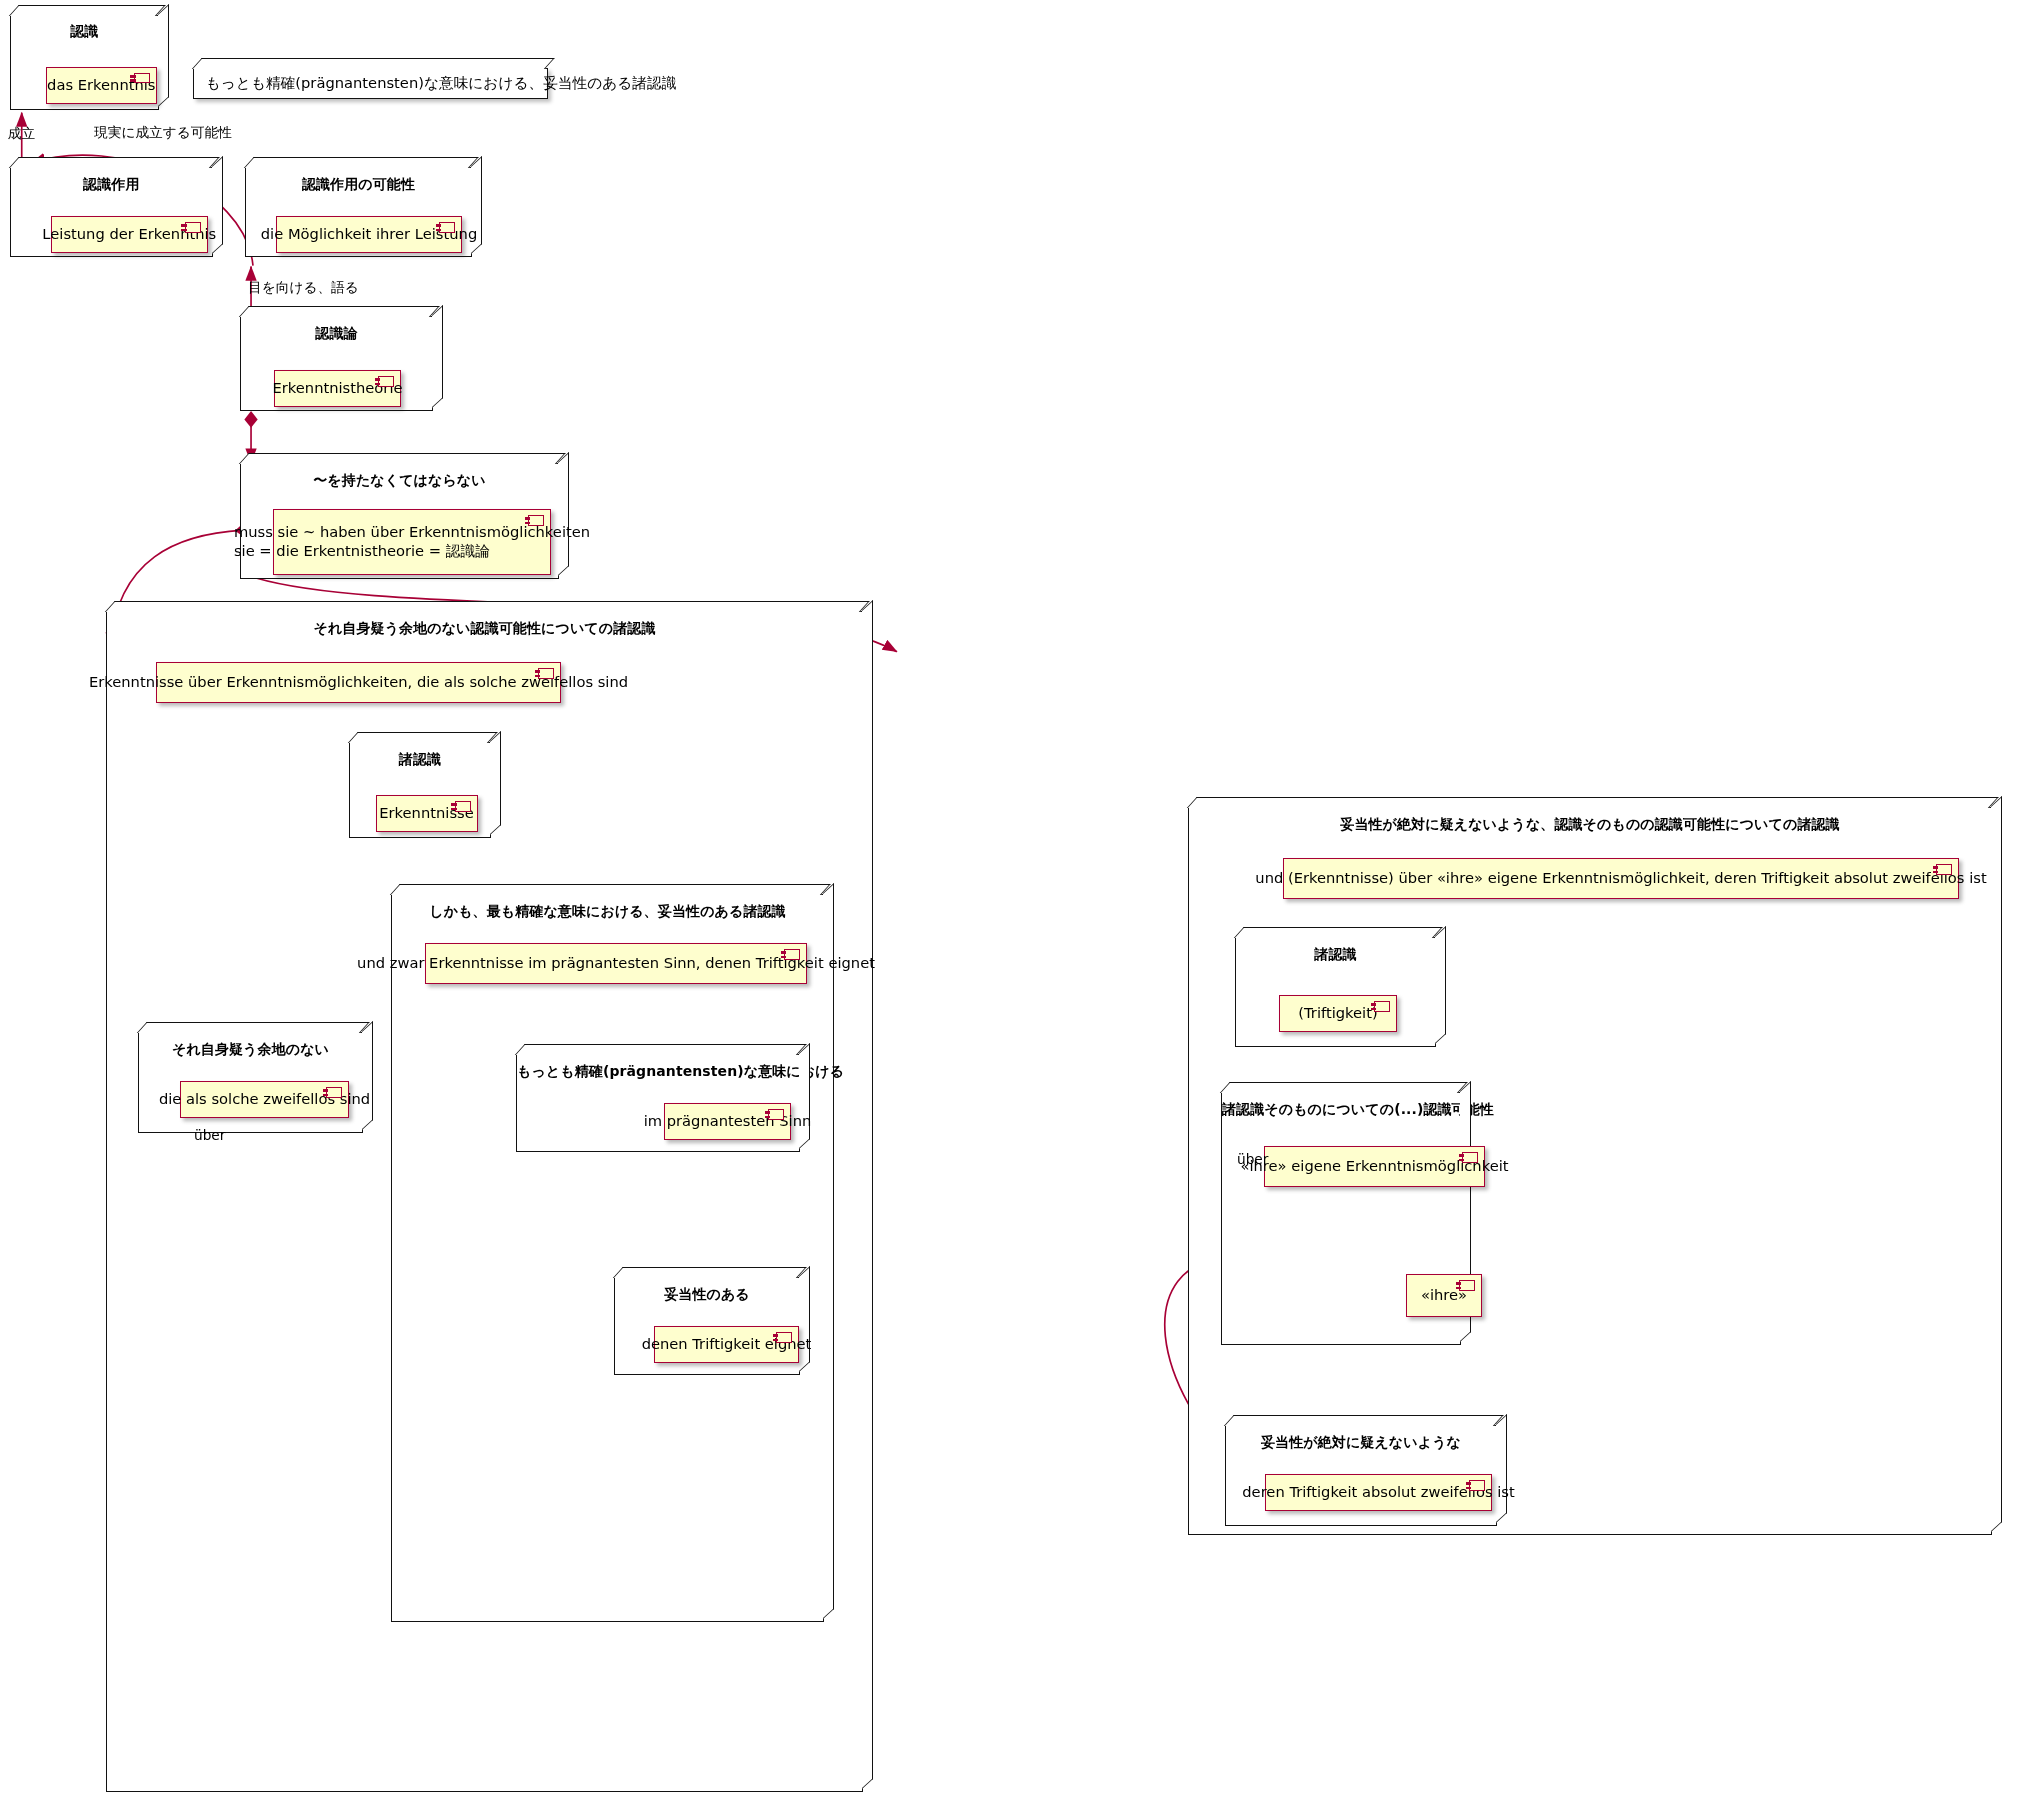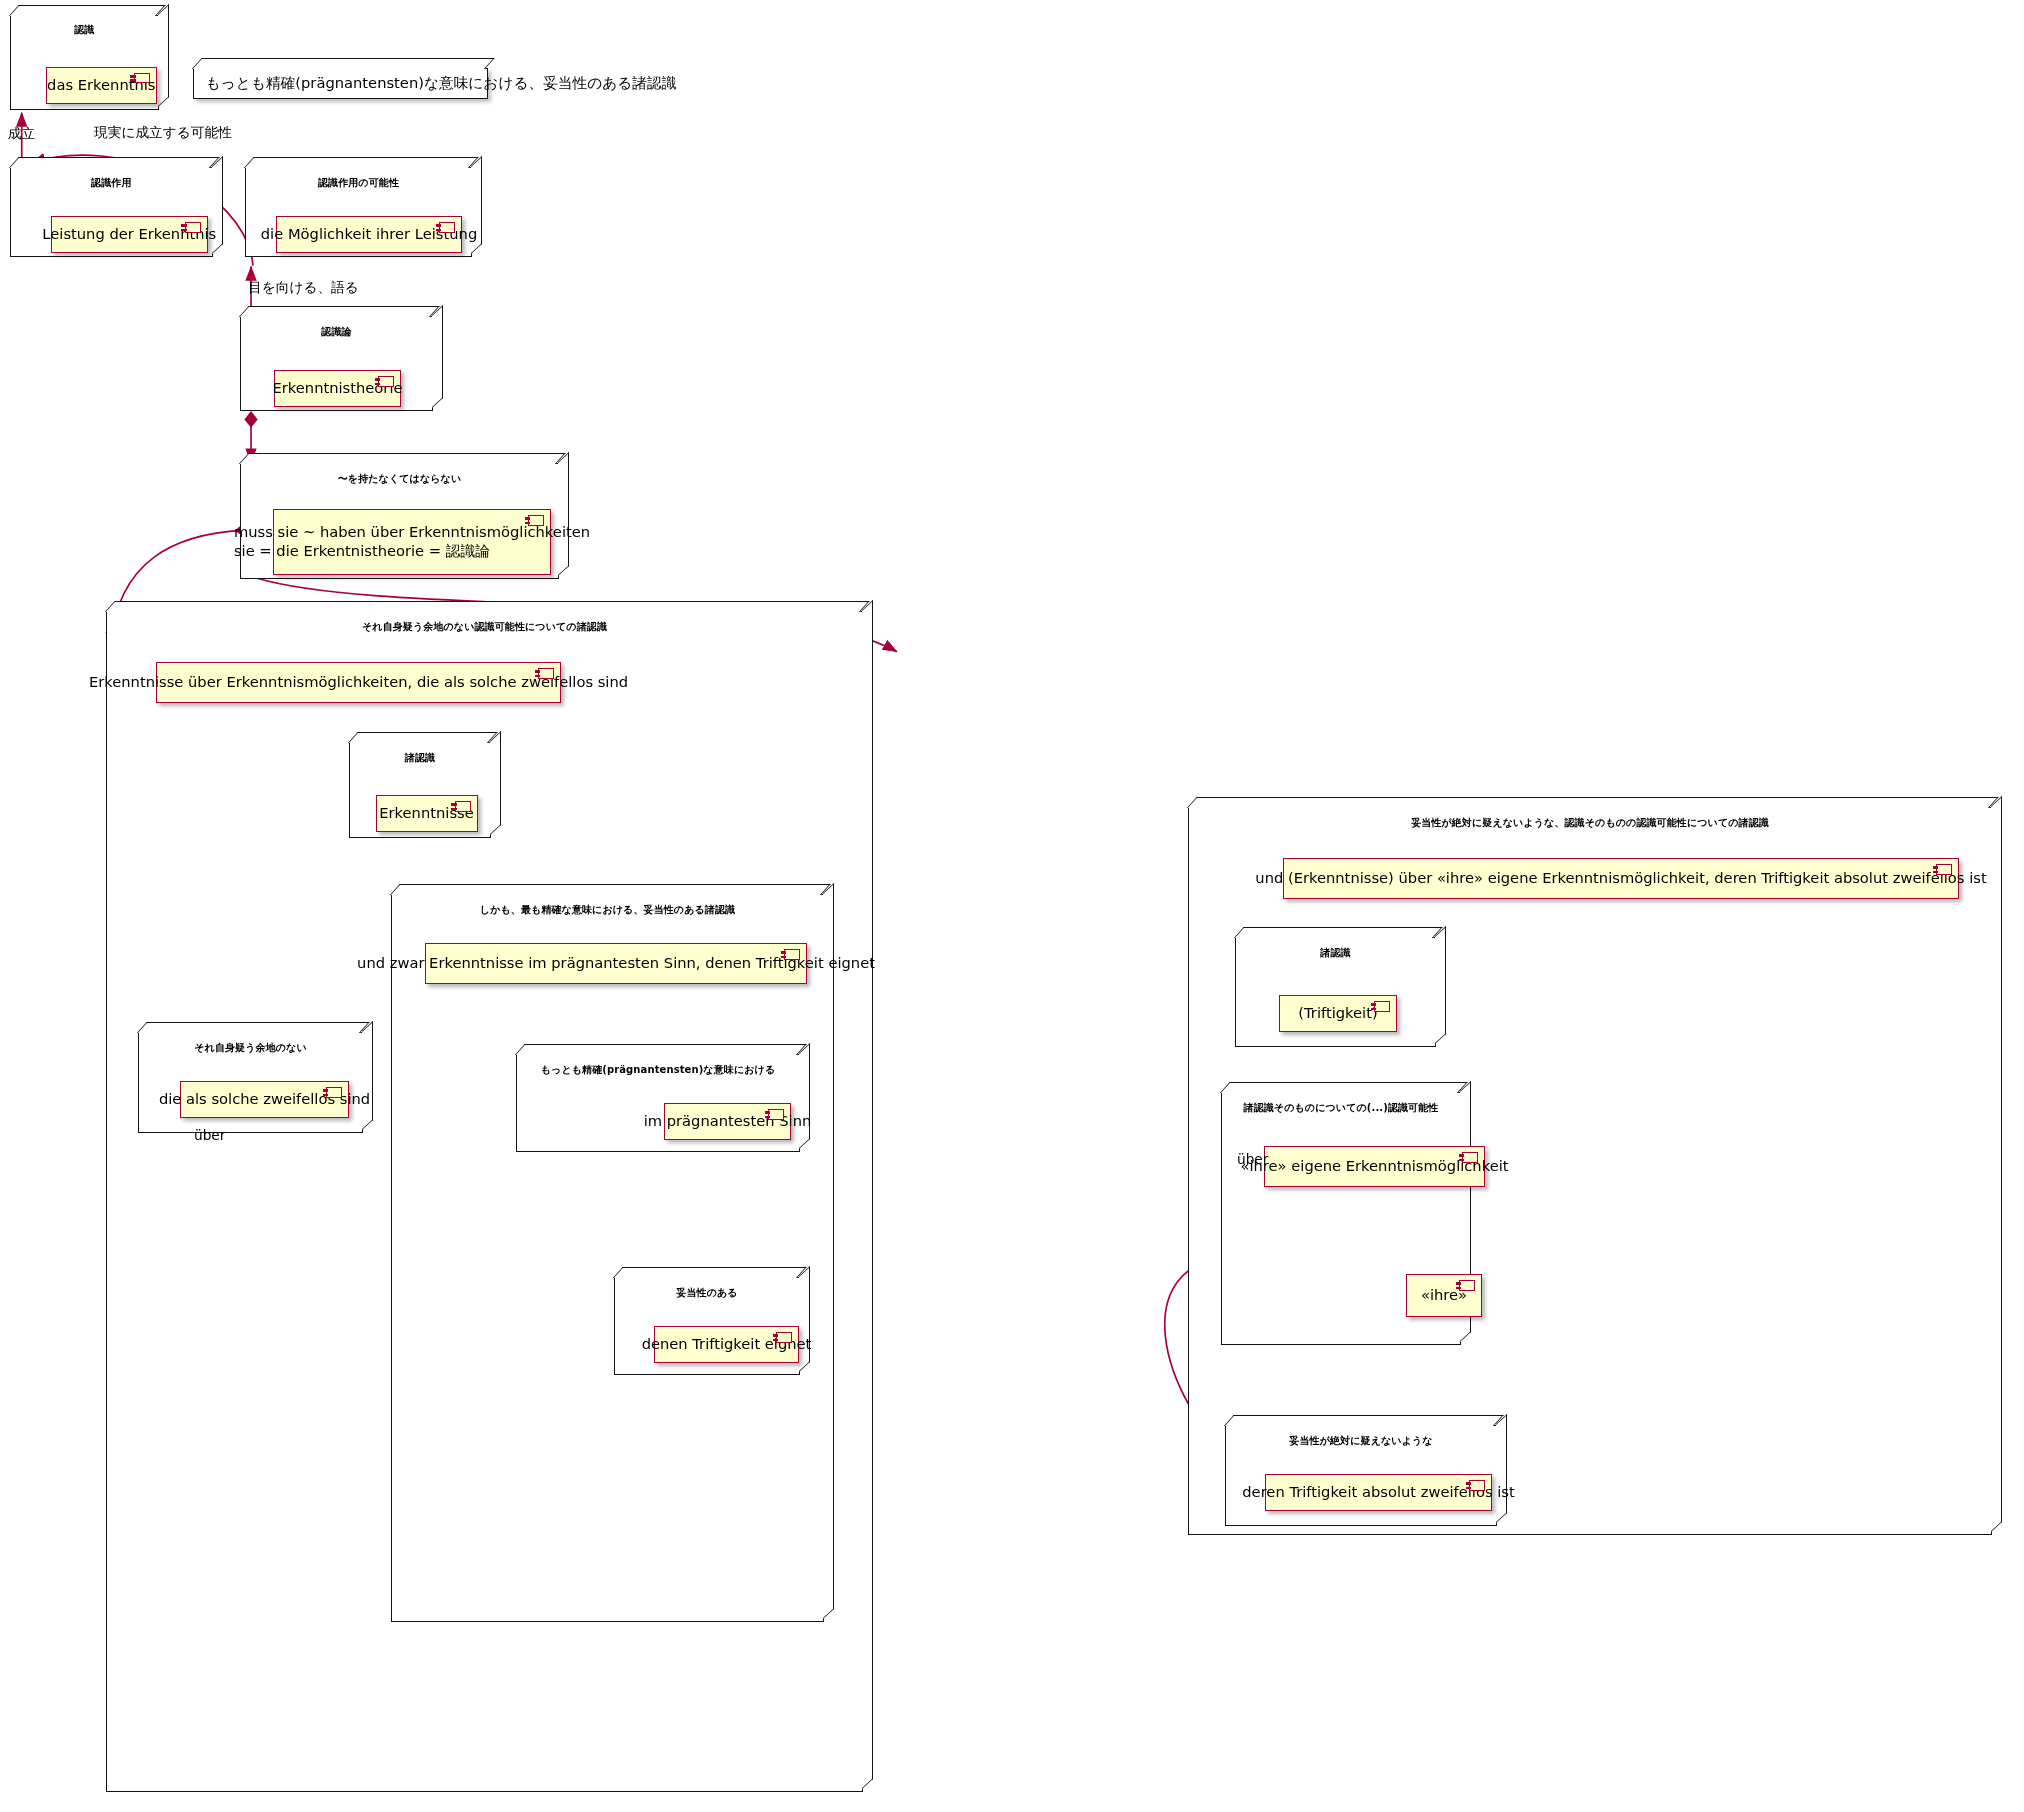--- a/index.html
+++ b/index.html
@@ -65,21 +65,21 @@
     border: 1.6px solid #121212;
     border-left: none;
     transform: skewY(-42deg);
     transform-origin: top left;
   }
   .pkg-title {
     position: absolute;
     left: 0; right: 0;
     top: 8.8px;
     text-align: center;
-    font-size: 10px;
+    font-size: 14px;
     font-weight: bold;
     color: #000000;
     letter-spacing: 0.1px;
     line-height: 1.1;
     white-space: nowrap;
   }
 
   
   .comp {
     position: absolute;
@@ -238,21 +238,21 @@
     <div class="pkg-title">認識</div>
     <div class="comp" style="left:35px; top:51px; width:111px; height:37px;">
       <span class="comp-icon">
           <i class="t"></i>
           <i class="b"></i>
         </span>
       <span class="comp-label">das Erkenntnis</span>
     </div>
   </div>
 
-  <div class="note" style="left:193px; top:68px; width:295px; height:31px;">
+  <div class="note" style="left:193px; top:68px; width:355px; height:31px;">
     <span class="note-label">もっとも精確(prägnantensten)な意味における、妥当性のある諸認識</span>
   </div>
 
   <div class="pkg" style="left:9.8px; top:167px; width:203px; height:90px;">
     <div class="pkg-title">認識作用</div>
     <div class="comp" style="left:40px; top:48px; width:157px; height:37px;">
       <span class="comp-icon">
           <i class="t"></i>
           <i class="b"></i>
         </span>

